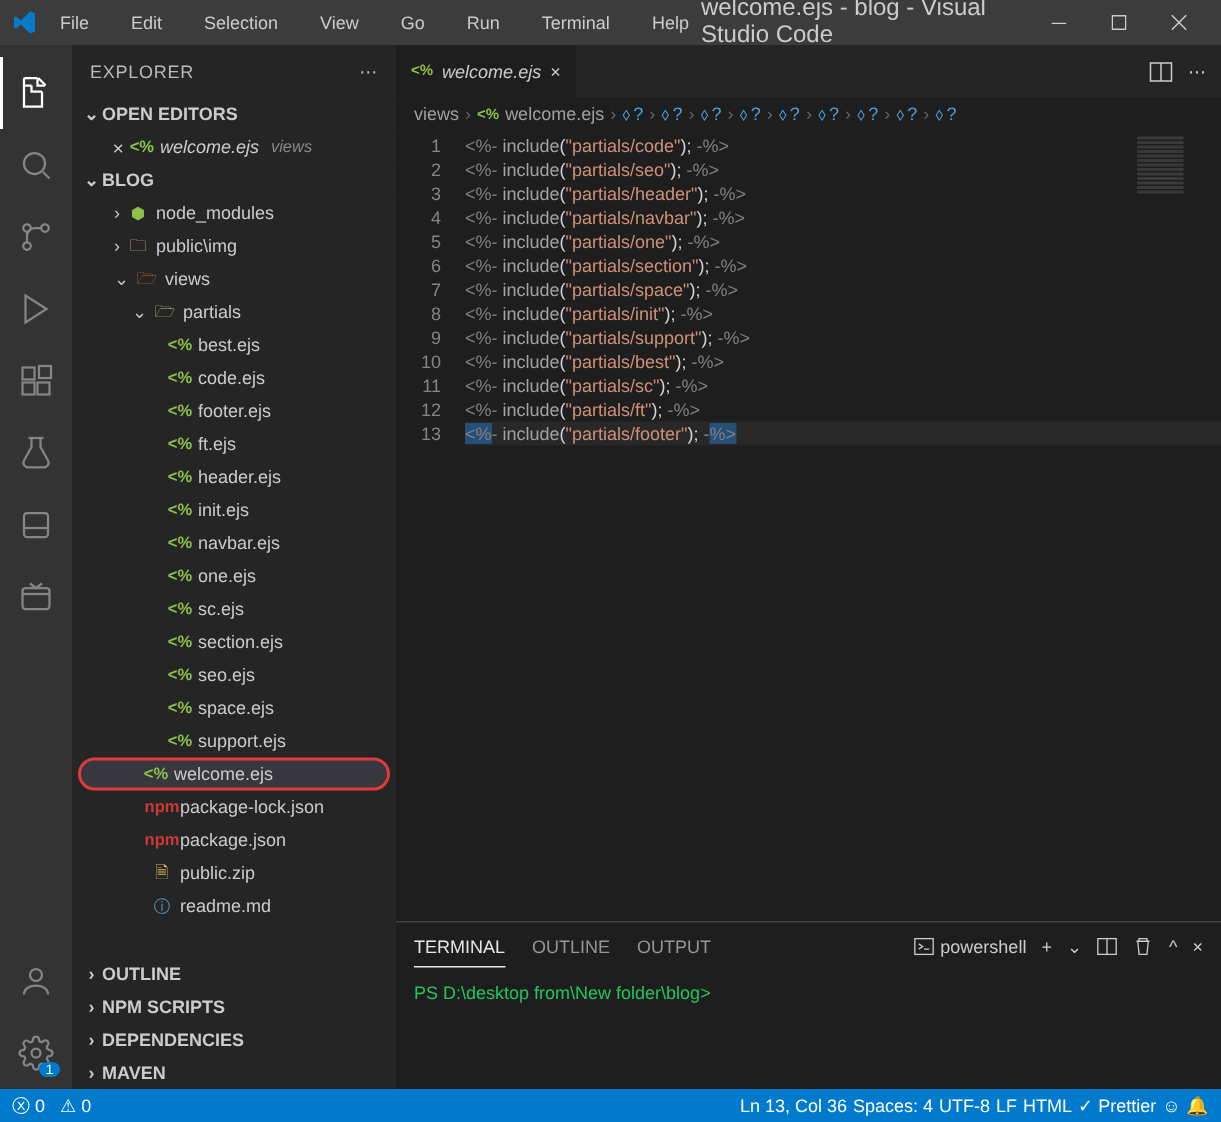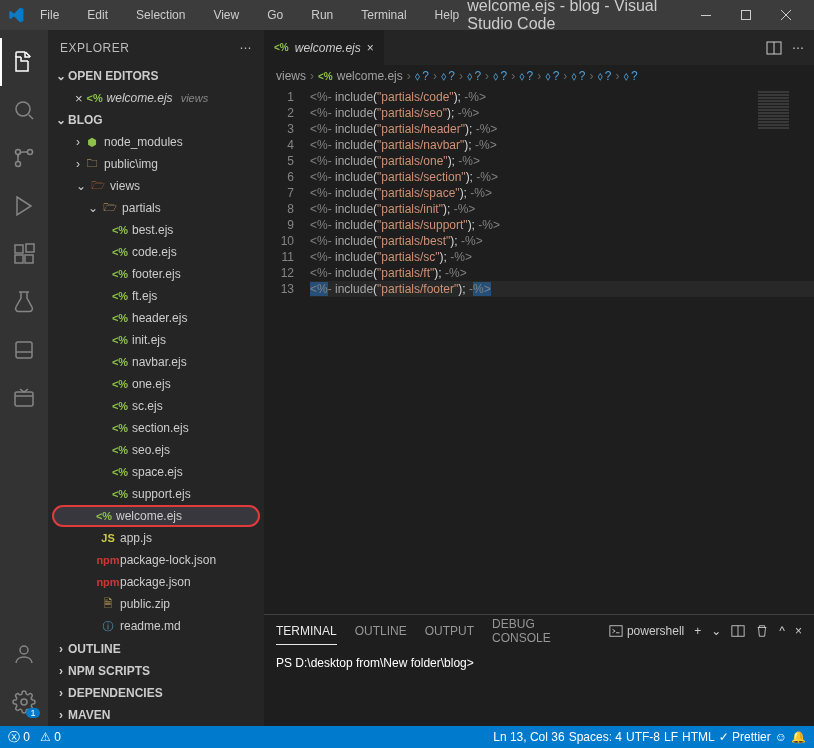--- a/index.html
+++ b/index.html
@@ -58,21 +58,21 @@
 .sel{background:#264f78}
 .minimap{position:absolute;right:0;top:0;width:60px;height:100%;opacity:.5}
 .minimap-lines{padding:4px}
 .minimap-lines div{height:2px;background:#555;margin-bottom:1px;width:60%}
 .panel{height:112px;background:#1e1e1e;border-top:1px solid #414141;display:flex;flex-direction:column}
 .panel-tabs{height:32px;display:flex;align-items:center;padding:0 12px;gap:18px;font-size:11px;color:#969696}
 .panel-tabs .ptab{padding:6px 0;cursor:pointer}
 .panel-tabs .ptab.active{color:#e7e7e7;border-bottom:1px solid #e7e7e7}
 .panel-tabs .pspacer{flex:1}
 .panel-tabs .pact{display:flex;gap:10px;align-items:center;color:#ccc}
-.panel-body{flex:1;padding:8px 12px;font-family:Consolas,monospace;font-size:13px;color:#ffffff}
+.panel-body{flex:1;padding:8px 12px;font-family:Consolas,monospace;font-size:13px;color:#22c55e}
 .statusbar{height:22px;background:#007acc;display:flex;align-items:center;color:#fff;font-size:12px;padding:0 8px;gap:10px}
 .statusbar .sb-left{display:flex;gap:10px;align-items:center}
 .statusbar .sb-right{margin-left:auto;display:flex;gap:4px;align-items:center}
 svg{display:block}
 .bottom-sections{background:#252526}
 </style>
 </head>
 <body>
 
 <div class="titlebar">
@@ -297,25 +297,20 @@
           <span class="icon ejs-icon">&lt;%</span>
           <span class="label">support.ejs</span>
         </div>
       <div class="tree-item circled selected">
           <span class="indent" style="width:34px"></span>
           <span class="icon ejs-icon">&lt;%</span>
           <span class="label">welcome.ejs</span>
         </div>
       <div class="tree-item">
           <span class="indent" style="width:36px"></span>
-          <span class="icon js-icon">JS</span>
-          <span class="label">app.js</span>
-        </div>
-      <div class="tree-item">
-          <span class="indent" style="width:36px"></span>
           <span class="icon npm-icon">npm</span>
           <span class="label">package-lock.json</span>
         </div>
       <div class="tree-item">
           <span class="indent" style="width:36px"></span>
           <span class="icon npm-icon">npm</span>
           <span class="label">package.json</span>
         </div>
       <div class="tree-item">
           <span class="indent" style="width:36px"></span>
@@ -423,21 +418,20 @@
             <div></div>
           </div>
         </div>
     </div>
 
     <div class="panel">
       <div class="panel-tabs">
         <span class="ptab active">TERMINAL</span>
         <span class="ptab">OUTLINE</span>
         <span class="ptab">OUTPUT</span>
-        <span class="ptab">DEBUG CONSOLE</span>
         <span class="pspacer"></span>
         <span class="pact">
           <span style="display:flex;gap:4px;align-items:center">
               <svg width="14" height="14" viewBox="0 0 16 16" fill="none" stroke="#ccc">
                 <rect x="1" y="2" width="14" height="12"></rect>
                 <path d="M4 6l3 2-3 2M8 10h4"></path>
               </svg>
               <span>powershell</span>
             </span>
           <span>+</span>

